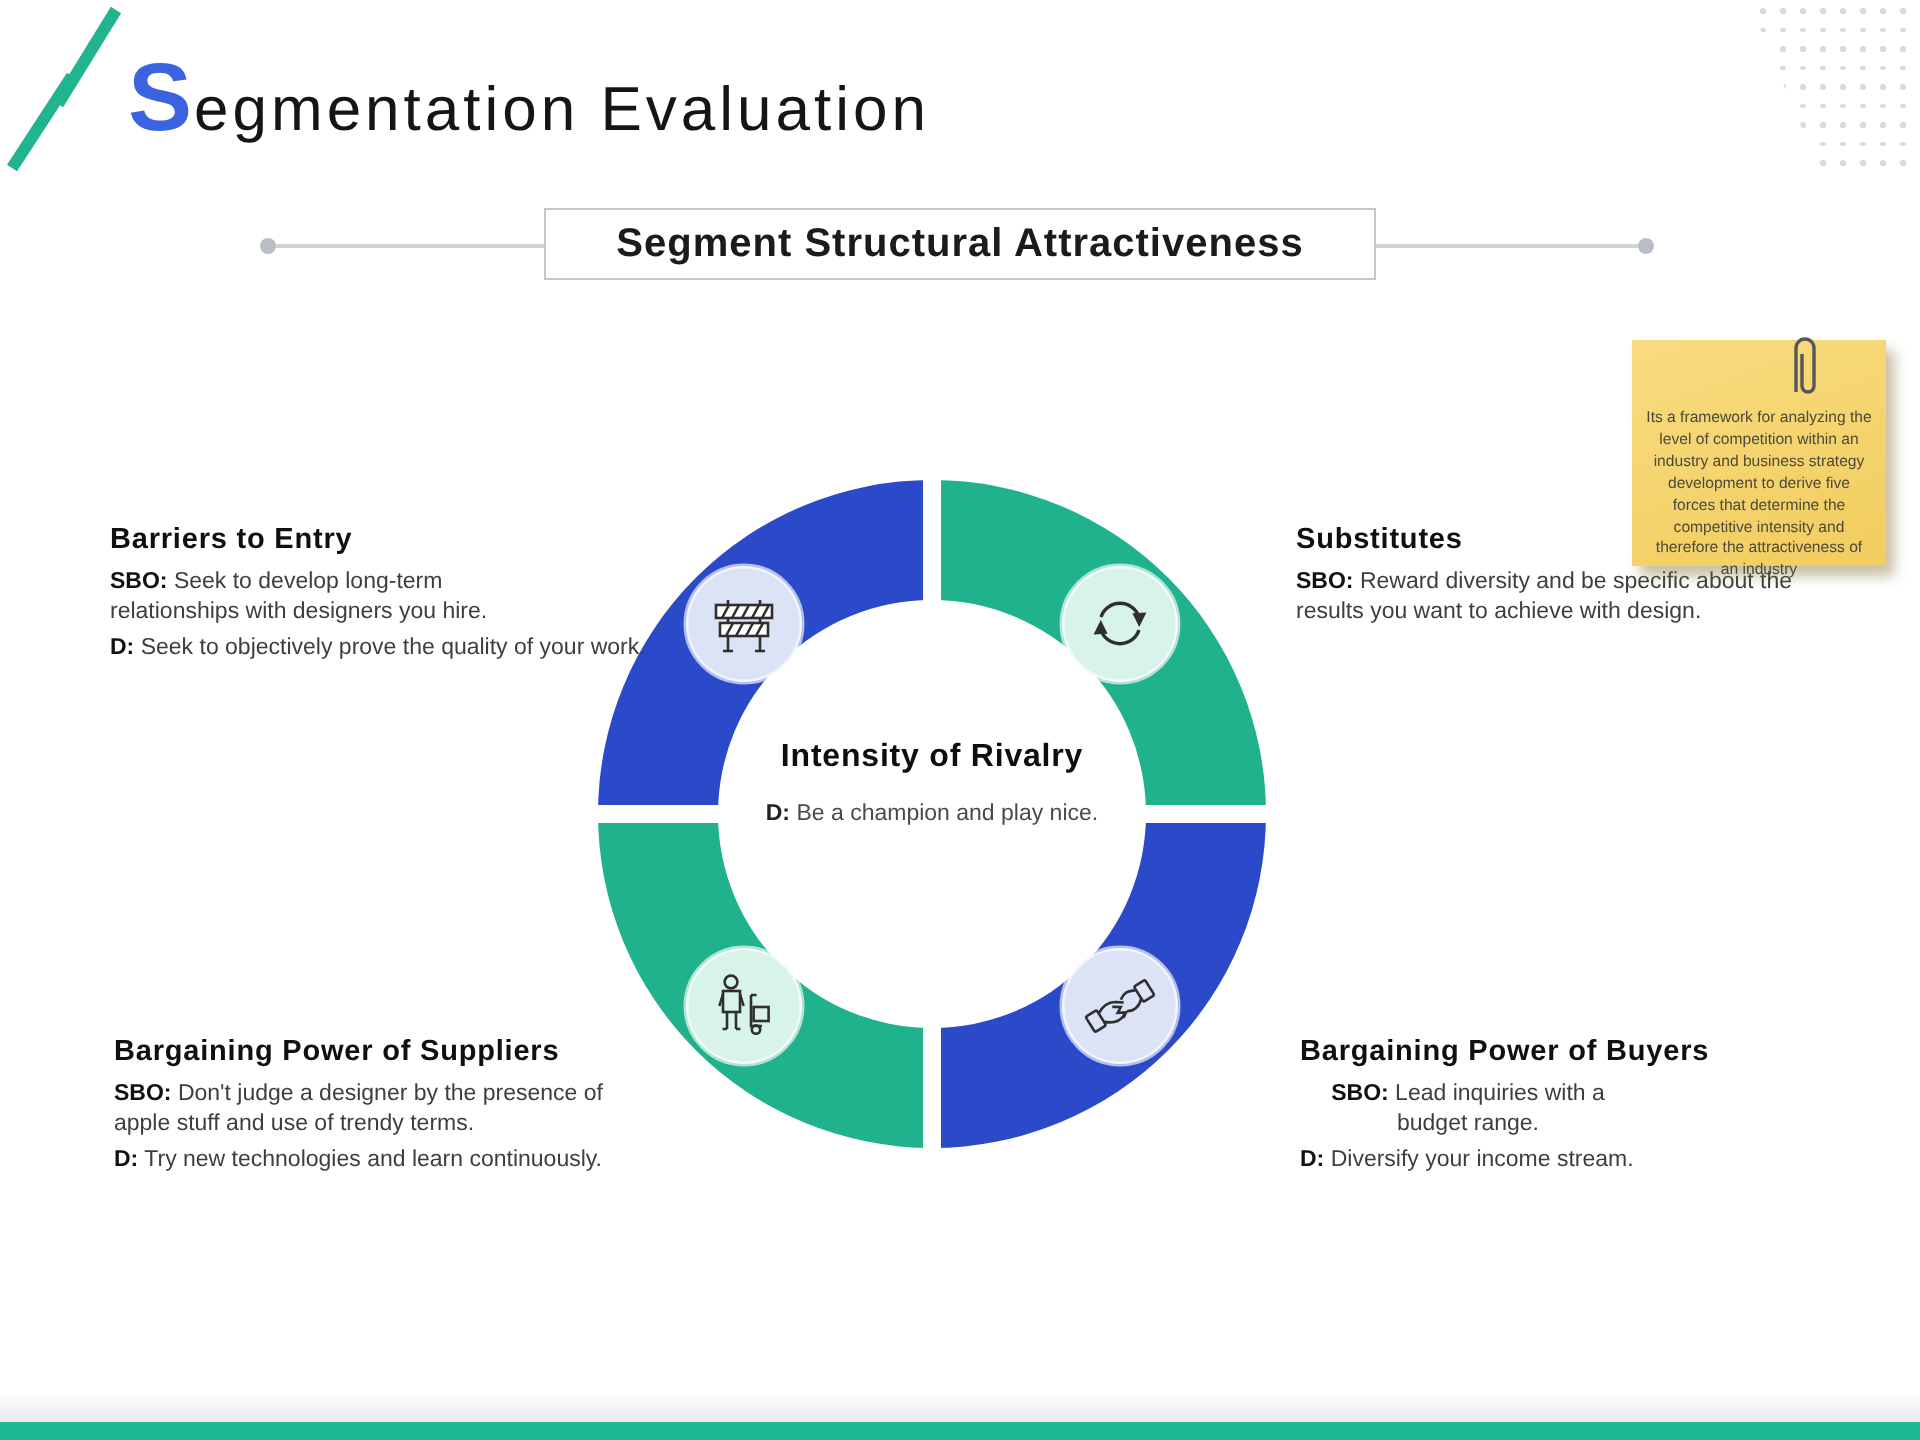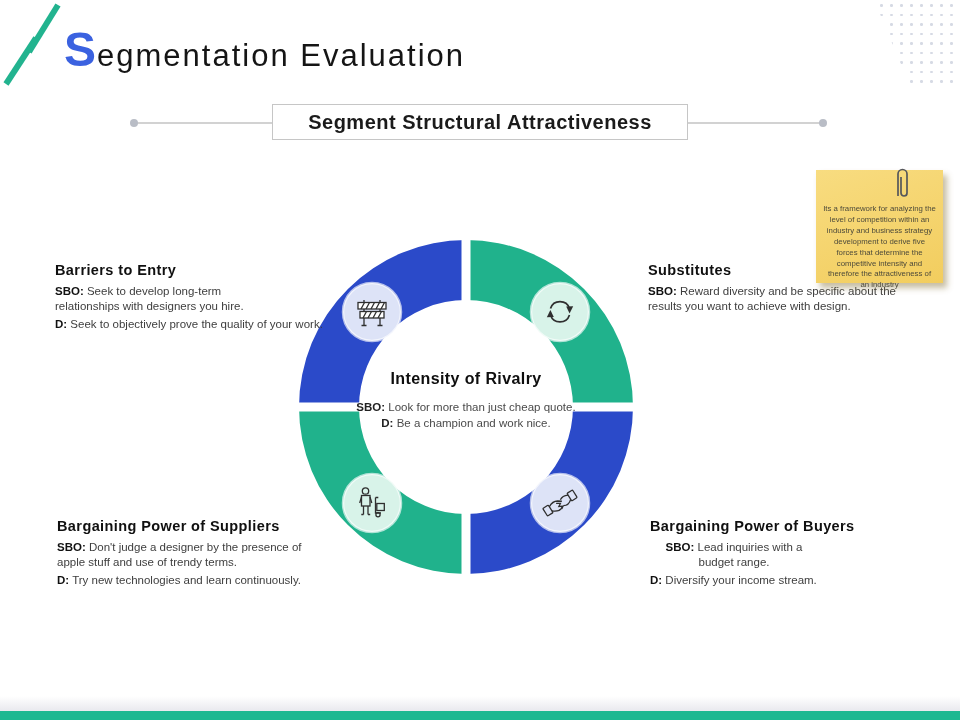--- a/index.html
+++ b/index.html
@@ -226,22 +226,21 @@
         <path d="M31 17.5 C 27 15.5, 25 15.5, 22 17.5"></path>
         <path d="M9 22.5 C 13 26, 17 26.5, 20 24.5"></path>
         <path d="M31 22.5 C 27.5 25.8, 24.5 25.8, 21.5 24"></path>
         <path d="M16.5 18.3 l3.6 2.3 -2.9 1.7 3.7 2 -2.6 1.6"></path>
       </g>
     </g>
   </svg>
 
   <div class="center-block">
     <h3>Intensity of Rivalry</h3>
-    <p><b>SBO:</b> <span>Look for more than just cheap quote.</span></p>
-    <p><b>D:</b> <span>Be a champion and work nice.</span></p>
+    <p><b>D:</b> <span>Be a champion and play nice.</span></p>
   </div>
 
   <div class="force" id="force-barriers">
     <h3>Barriers to Entry</h3>
     <p class="sbo"><b>SBO:</b> <span>Seek to develop long-term relationships with designers you hire.</span></p>
     <p class="d"><b>D:</b> <span>Seek to objectively prove the quality of your work.</span></p>
   </div>
 
   <div class="force" id="force-substitutes">
     <h3>Substitutes</h3>

